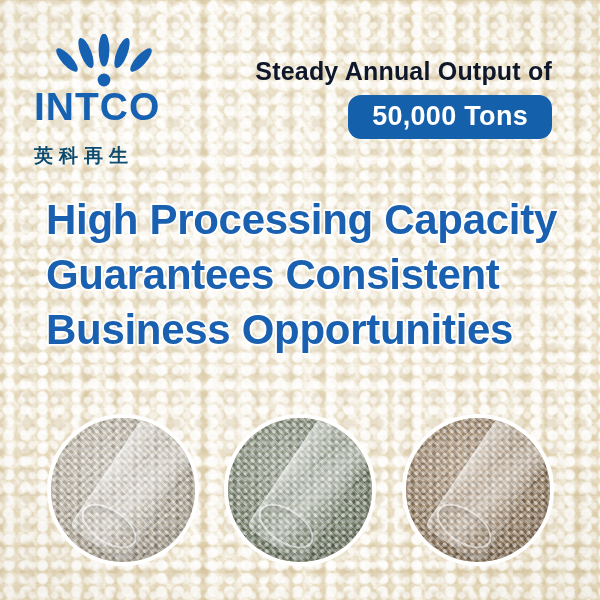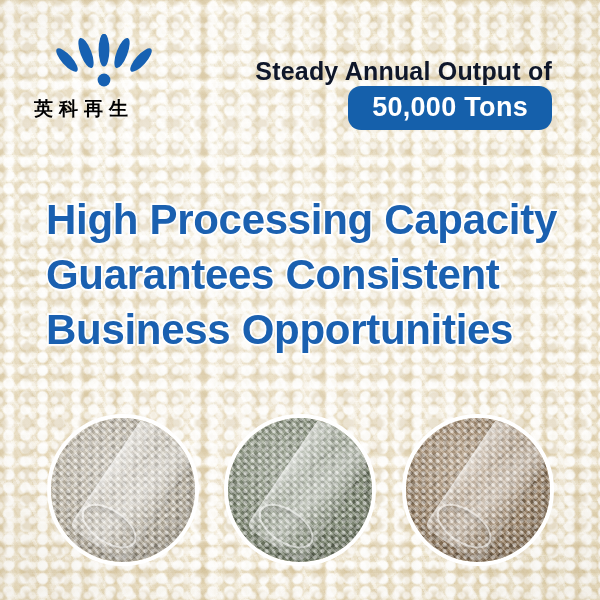--- a/index.html
+++ b/index.html
@@ -92,25 +92,25 @@
   }
   .logo-word {
     font-size: 39px;
     line-height: 34px;
     font-weight: bold;
     letter-spacing: 1px;
     color: #1761b2;
     text-align: left;
   }
   .logo-cn {
-    margin-top: 9px;
+    margin-top: 20px;
     font-size: 19px;
     line-height: 22px;
     letter-spacing: 6px;
-    color: #000000;
+    color: #0c4a6e;
     font-family: "DejaVu Sans", sans-serif;
     font-weight: 600;
     text-shadow: 0 1px 1px rgba(255,255,255,.55);
   }
 
   
   .claim {
     position: absolute;
     right: 48px;
     top: 56px;
@@ -120,20 +120,21 @@
   .claim-line {
     font-size: 25px;
     line-height: 30px;
     font-weight: bold;
     color: #0f172a;
     letter-spacing: .2px;
     white-space: nowrap;
   }
   .claim-pill {
     display: inline-block;
+    margin-top: 9px;
     padding: 6px 24px 8px 24px;
     background: #1560ab;
     color: #ffffff;
     font-size: 27px;
     line-height: 30px;
     font-weight: bold;
     border-radius: 13px;
     letter-spacing: .3px;
     white-space: nowrap;
   }
@@ -259,20 +260,21 @@
     <svg class="logo-mark" viewBox="0 0 120 54">
       <g fill="#1761b2">
         <ellipse cx="23" cy="26" rx="5.2" ry="15" transform="rotate(-42 23 26)"></ellipse>
         <ellipse cx="42" cy="19" rx="5.4" ry="16" transform="rotate(-21 42 19)"></ellipse>
         <ellipse cx="60" cy="16" rx="5.4" ry="16.5"></ellipse>
         <ellipse cx="78" cy="19" rx="5.4" ry="16" transform="rotate(21 78 19)"></ellipse>
         <ellipse cx="97" cy="26" rx="5.2" ry="15" transform="rotate(42 97 26)"></ellipse>
         <circle cx="60" cy="46" r="6.4"></circle>
       </g>
     </svg>
+    <div class="logo-word">INTCO</div>
     <div class="logo-cn">英科再生</div>
   </div>
 
   <div class="claim">
     <div class="claim-line">Steady Annual Output of</div>
     <div class="claim-pill">50,000 Tons</div>
   </div>
 
   <div class="headline">
     <div class="headline-line">High Processing Capacity</div>

